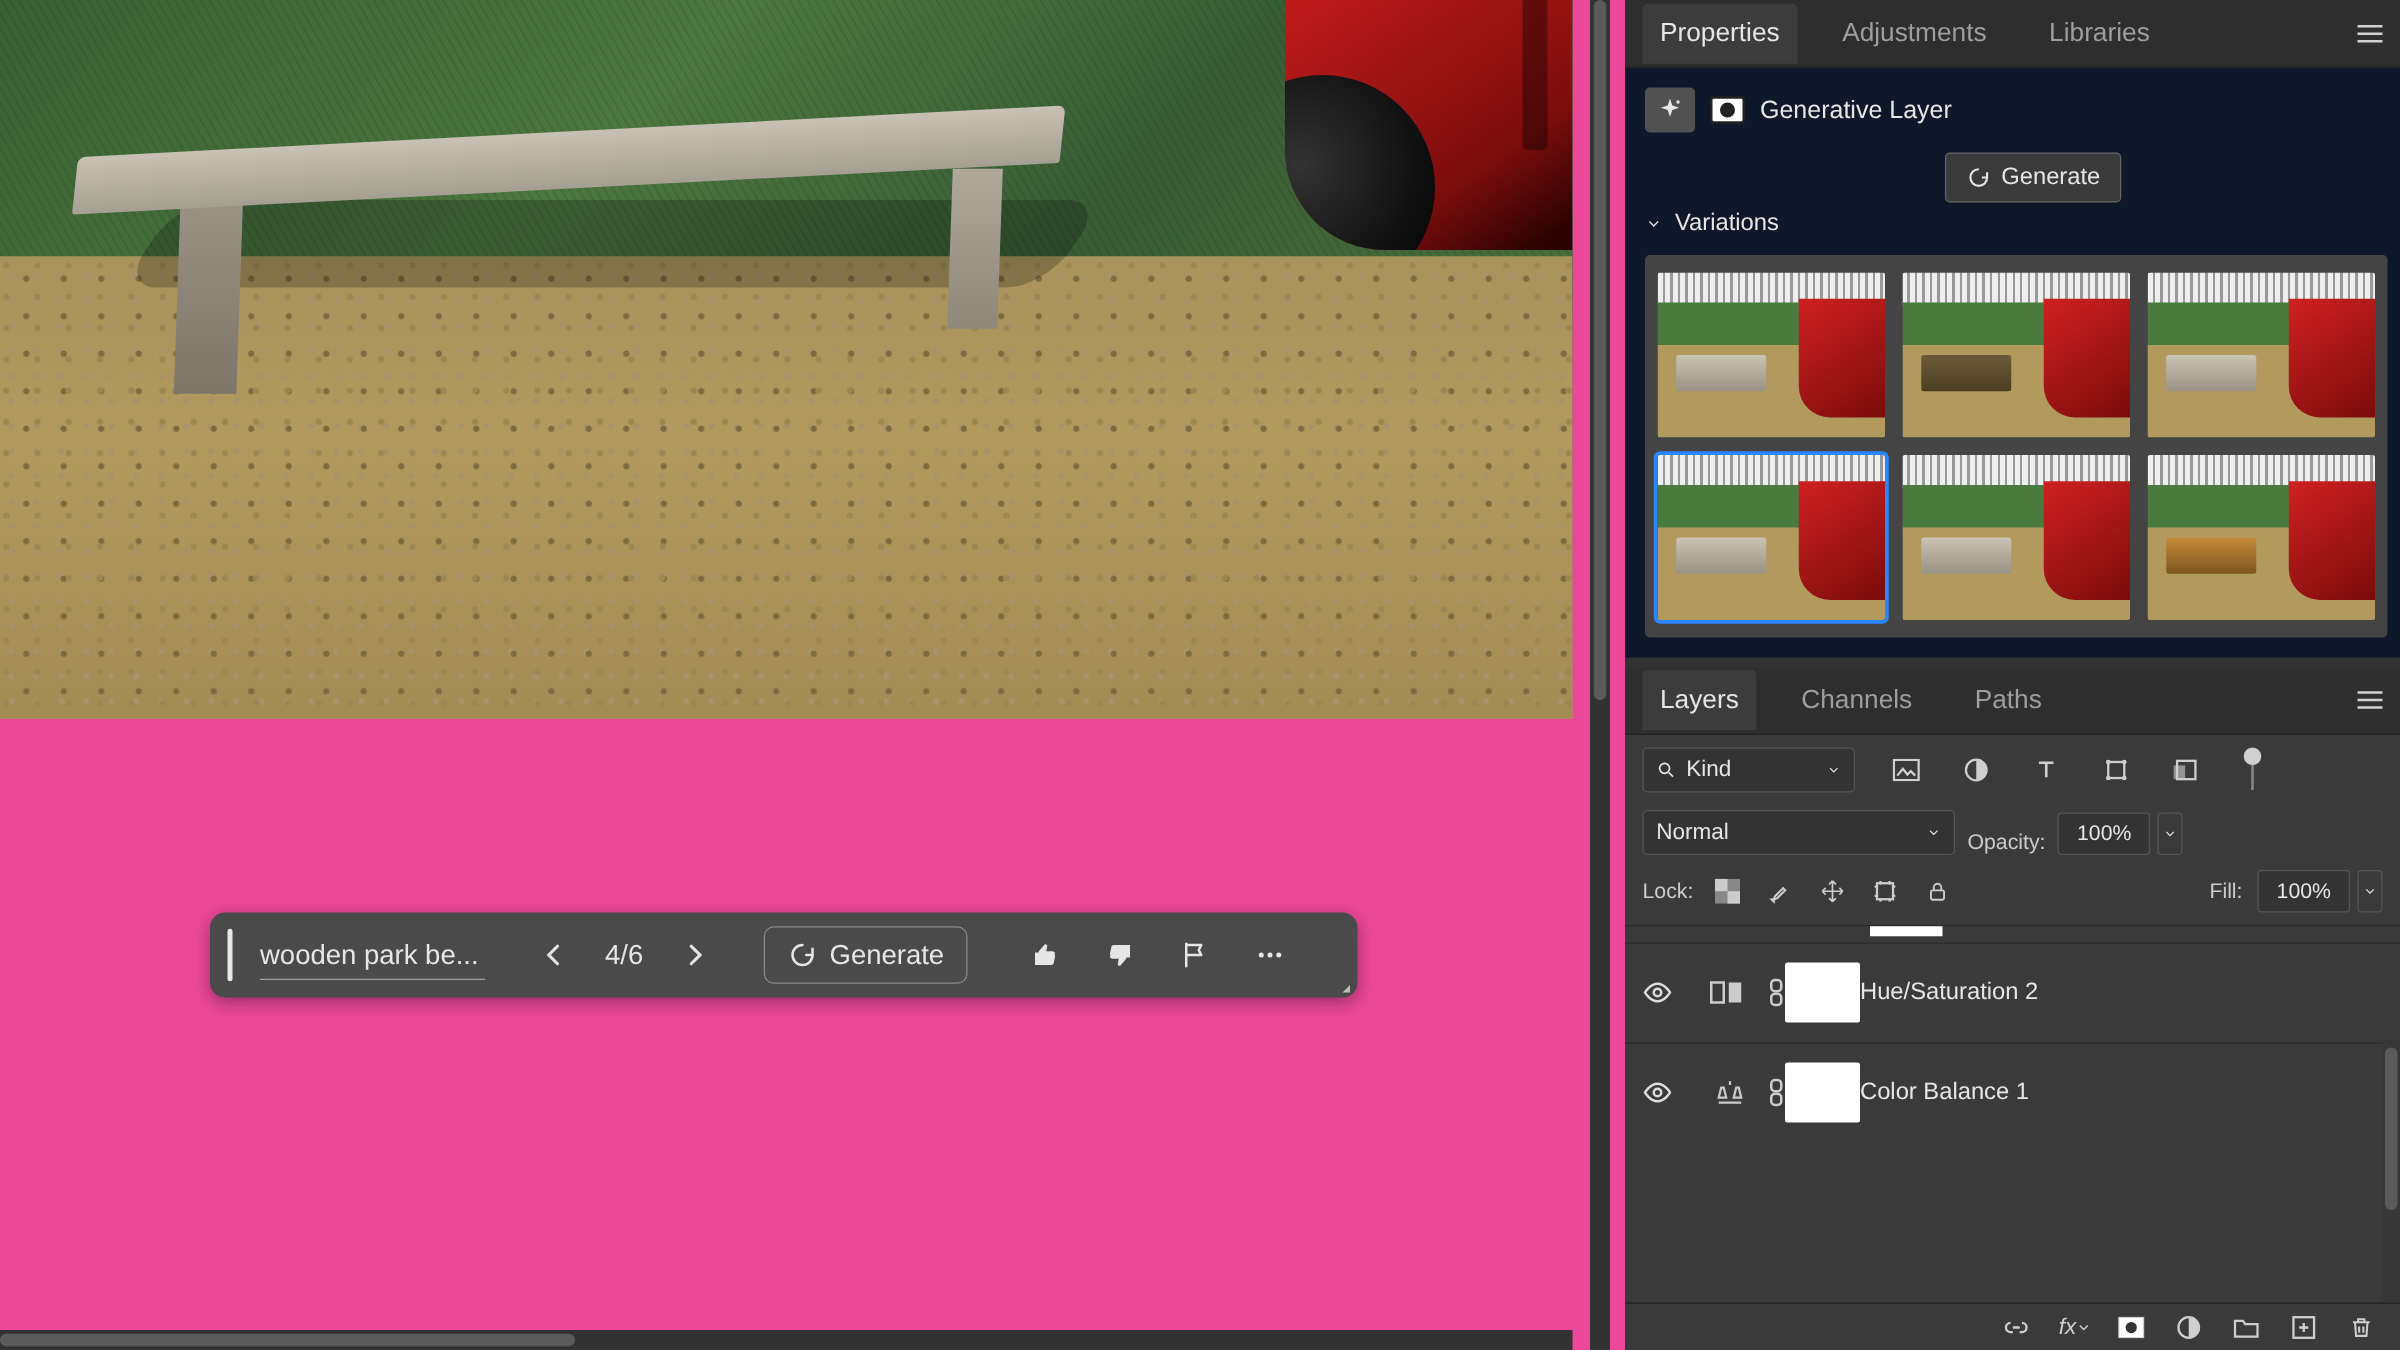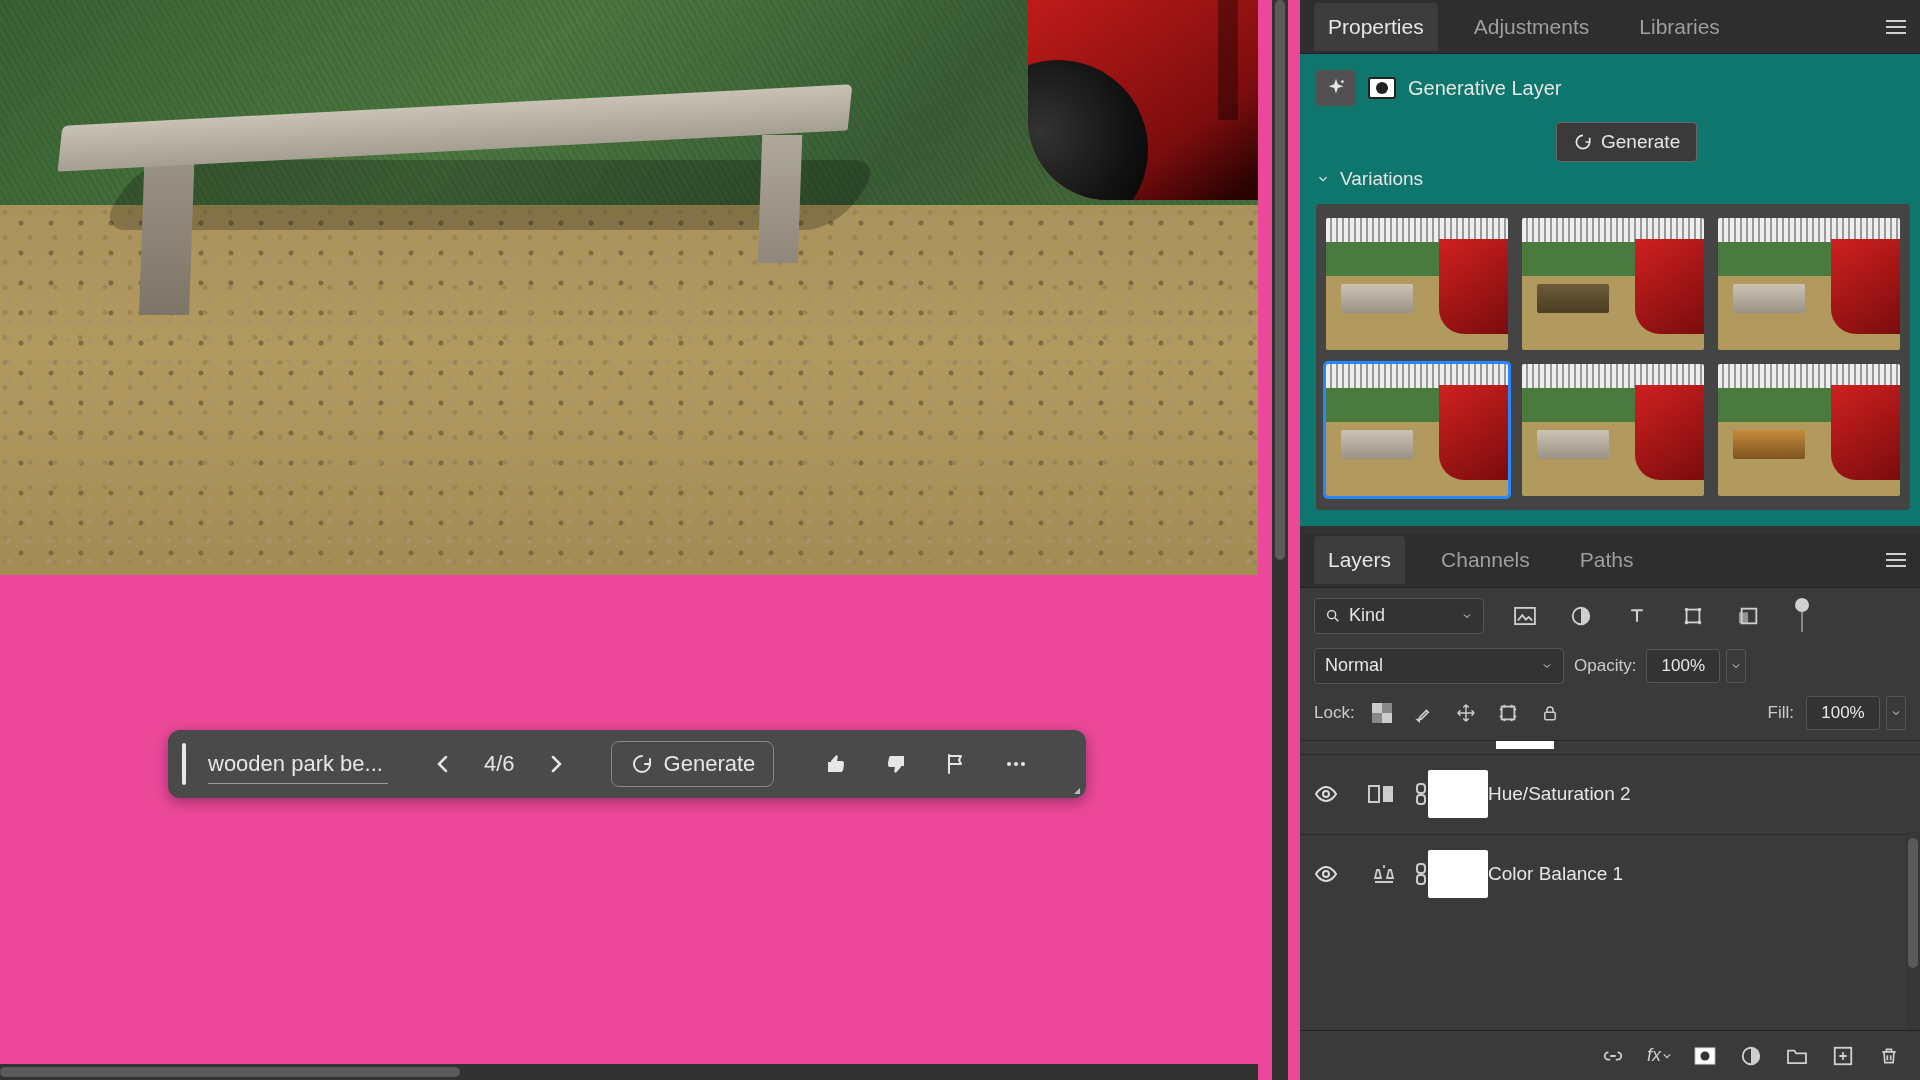--- a/index.html
+++ b/index.html
@@ -44,21 +44,21 @@
   .right-panel { flex: 1; display:flex; flex-direction:column; background:#323232; }
 
   .tab-row { position:relative; display:flex; align-items:center; height:54px; padding:0 14px; gap:22px; background:#2e2e2e; border-bottom:1px solid #222; }
   .tab-row .tab { font-size:21px; color:#9e9e9e; padding:12px 14px; cursor:pointer; }
   .tab-row .tab.active { color:#e6e6e6; background:#3c3c3c; border-radius:4px 4px 0 0; }
   .tab-menu { position:absolute; right:14px; top:50%; transform:translateY(-50%); cursor:pointer; }
   .hamb { width:20px; height:14px; position:relative; }
   .hamb span { position:absolute; left:0; right:0; height:2px; background:#d0d0d0; }
   .hamb span:nth-child(1){top:0;} .hamb span:nth-child(2){top:6px;} .hamb span:nth-child(3){top:12px;}
 
-  .prop-body { padding:16px 10px 16px 16px; background:#0f766e; }
+  .prop-body { padding:16px 10px 16px 16px; background:#0f172a; }
   .layer-row { display:flex; align-items:center; gap:12px; margin-bottom:16px; }
   .gen-icon { width:40px; height:36px; background:#515151; border-radius:4px; display:flex; align-items:center; justify-content:center; }
   .mask-icon { width:28px; height:22px; background:#fff; border-radius:3px; border:2px solid #222; display:flex; align-items:center; justify-content:center; }
   .mask-icon span { width:12px; height:12px; background:#222; border-radius:50%; }
   .gen-label { font-size:20px; color:#e6e6e6; }
   .panel-gen-btn { margin-left:240px; display:inline-flex; align-items:center; gap:8px; height:40px; padding:0 16px; border:1px solid #666; border-radius:4px; background:#3a3a3a; color:#e6e6e6; font-size:19px; cursor:pointer; }
 
   .variations-head { display:flex; align-items:center; gap:10px; font-size:19px; color:#e6e6e6; margin:6px 0 14px; cursor:pointer; }
   .chev-down { width:14px; height:14px; }
 
@@ -75,21 +75,21 @@
 
   .layers-panel { flex:1; display:flex; flex-direction:column; background:#3a3a3a; }
   .filter-row { display:flex; align-items:center; gap:26px; padding:10px 14px; }
   .kind-dd { display:flex; align-items:center; gap:8px; background:#333; border:1px solid #555; height:36px; width:170px; padding:0 10px; border-radius:4px; font-size:18px; cursor:pointer; }
   .kind-dd .search-ico { width:16px; height:16px; }
   .flt-ico { width:30px; height:30px; display:flex; align-items:center; justify-content:center; cursor:pointer; color:#cfcfcf; }
   .toggle { width:14px; height:32px; position:relative; margin-left:8px; }
   .toggle span { position:absolute; left:3px; top:0; width:2px; height:100%; background:#888; }
   .toggle b { position:absolute; left:-3px; top:-2px; width:14px; height:14px; background:#d0d0d0; border-radius:50%; }
 
-  .opacity-row { display:flex; align-items:center; gap:10px; padding:4px 14px 8px; }
+  .opacity-row { display:flex; align-items:flex-end; gap:10px; padding:4px 14px 8px; }
   .blend-dd { background:#333; border:1px solid #555; height:36px; width:250px; padding:0 10px; border-radius:4px; font-size:18px; display:flex; align-items:center; justify-content:space-between; cursor:pointer; }
   .num-input { display:flex; align-items:center; gap:6px; }
   .num-input .val { background:#333; border:1px solid #555; height:34px; width:74px; display:flex; align-items:center; justify-content:center; border-radius:3px; font-size:17px; }
   .caret-dd { width:20px; height:34px; border:1px solid #555; border-radius:3px; display:flex; align-items:center; justify-content:center; cursor:pointer; }
   .label-sm { font-size:17px; color:#ccc; }
 
   .lock-row { display:flex; align-items:center; gap:12px; padding:4px 14px 10px; }
   .lock-row .lk { width:30px; height:30px; display:flex; align-items:center; justify-content:center; color:#ccc; cursor:pointer; }
 
   .layers-list { flex:1; overflow:hidden; position:relative; }
@@ -106,21 +106,21 @@
   .mask-thumb { width:60px; height:48px; background:#000; display:flex; align-items:flex-end; justify-content:center; padding-bottom:6px; border-radius:2px; }
   .mask-thumb span { width:26px; height:16px; background:#fff; border-radius:50%; }
   .mask-thumb.white { background:#fff; }
   .layer-name { font-size:19px; color:#e6e6e6; }
   .top-slice { height:14px; border-top:1px solid #2a2a2a; display:flex; padding-left:196px; }
   .top-slice .bit { width:58px; height:8px; background:#fff; }
 
   .layers-scroll { position:absolute; right:0; top:92px; bottom:0; width:14px; background:#373737; }
   .layers-scroll .lth { position:absolute; left:2px; top:6px; width:10px; height:130px; background:#5a5a5a; border-radius:6px; }
 
-  .footer { height:50px; border-top:1px solid #222; display:flex; align-items:center; justify-content:flex-end; gap:20px; padding:0 18px; background:#3a3a3a; }
+  .footer { height:38px; border-top:1px solid #222; display:flex; align-items:center; justify-content:flex-end; gap:20px; padding:0 18px; background:#3a3a3a; }
   .footer .fi { width:26px; height:26px; cursor:pointer; color:#cfcfcf; display:flex; align-items:center; justify-content:center; }
 
   svg { display:block; }
   .caret-sm { width:12px; height:12px; }
 </style>
 </head>
 <body>
 
 <div class="app">
 

